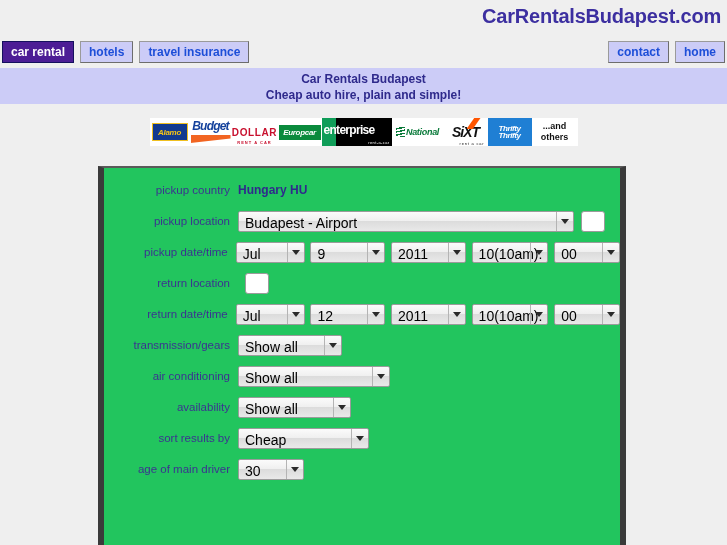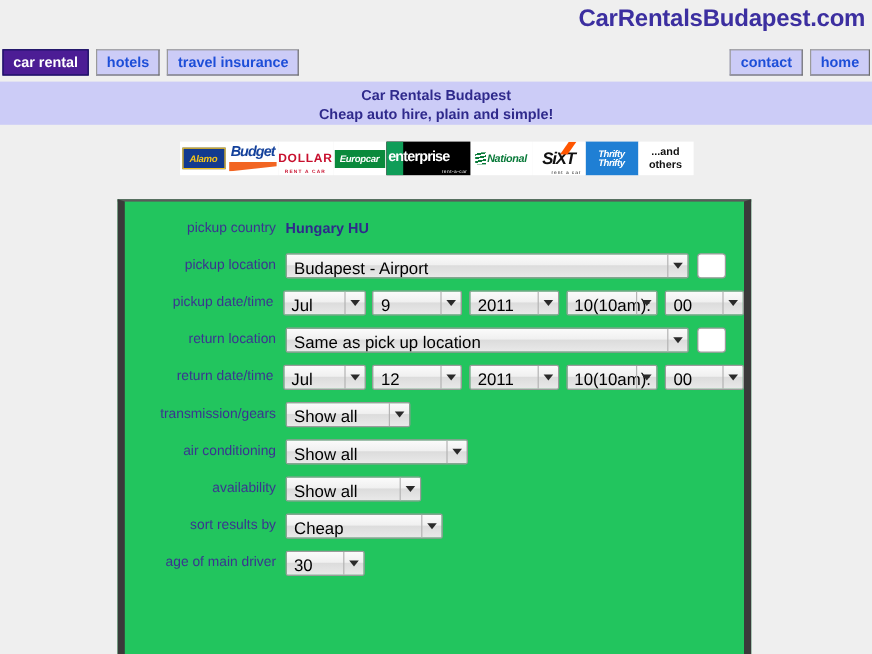--- a/index.html
+++ b/index.html
@@ -342,24 +342,20 @@
       </div>
         <span class="gap"></span>
       <div class="sel" style="width:67px">
         <span class="sel-txt">00</span>
         <span class="sel-arrowbox"></span>
       </div>
     </div>
 
     <div class="formrow">
       <div class="flabel">return location</div>
-      <div class="sel" style="width:336px">
-        <span class="sel-txt">Same as pick up location</span>
-        <span class="sel-arrowbox"></span>
-      </div>
       <div class="textbox"></div>
     </div>
 
     <div class="formrow">
       <div class="flabel">return date/time</div>
       <div class="sel" style="width:70px">
         <span class="sel-txt">Jul</span>
         <span class="sel-arrowbox"></span>
       </div>
         <span class="gap"></span>

